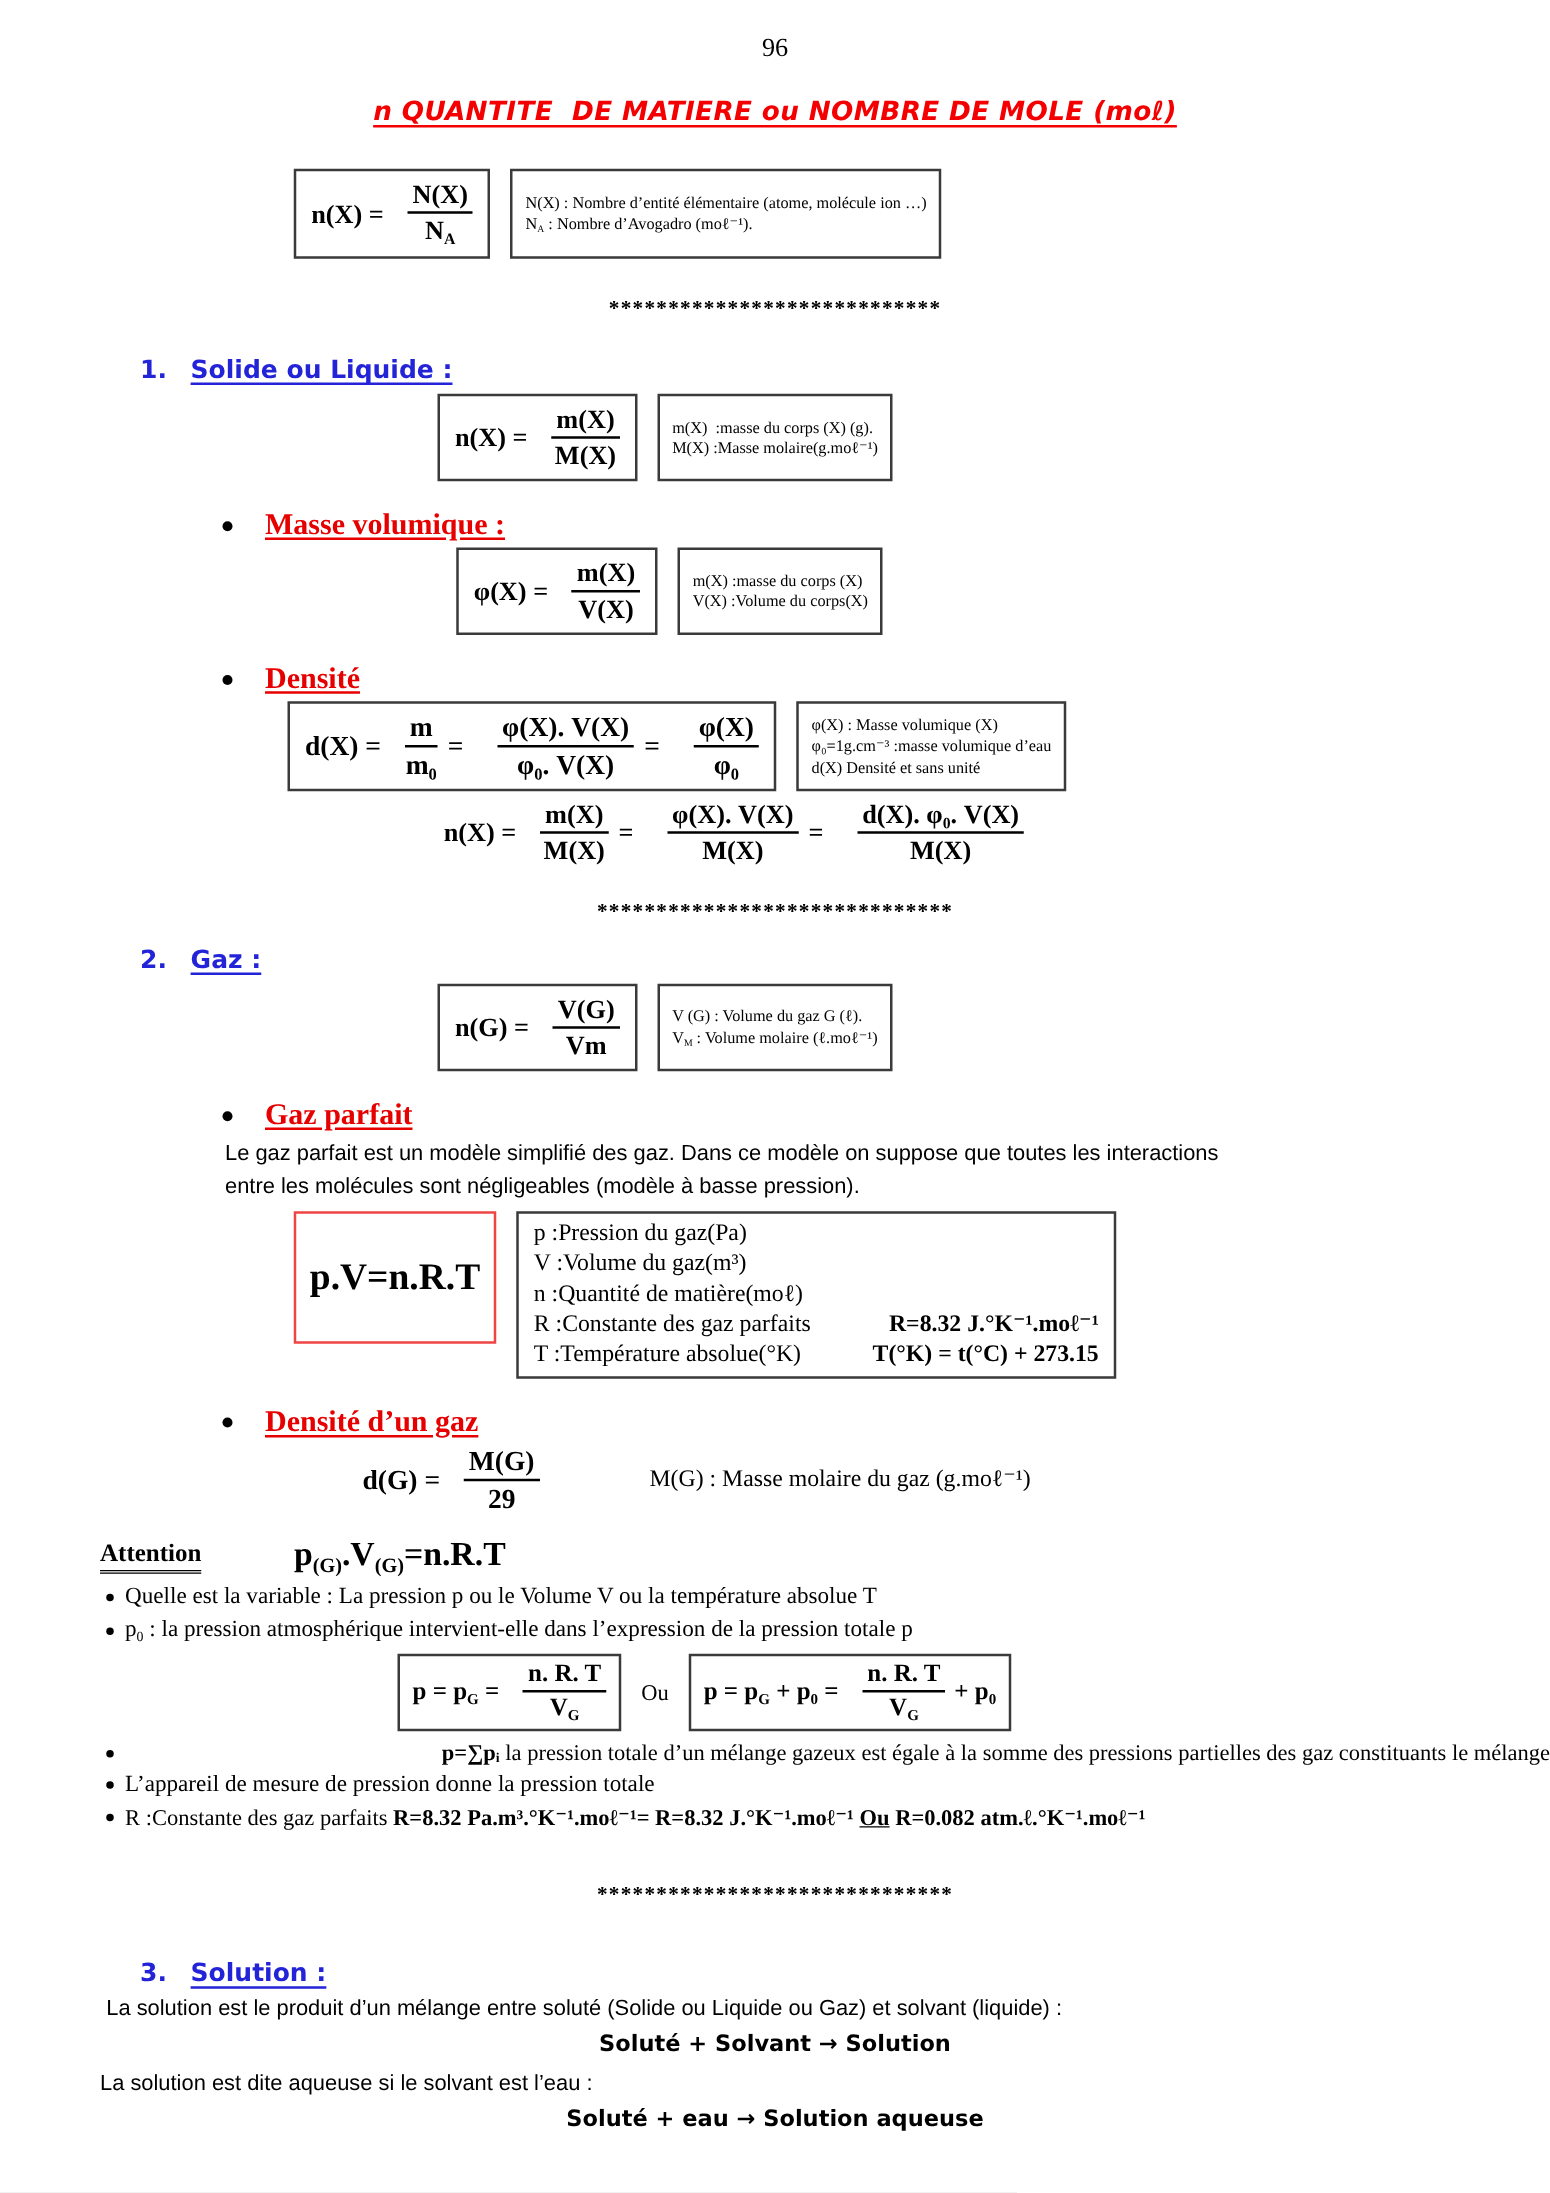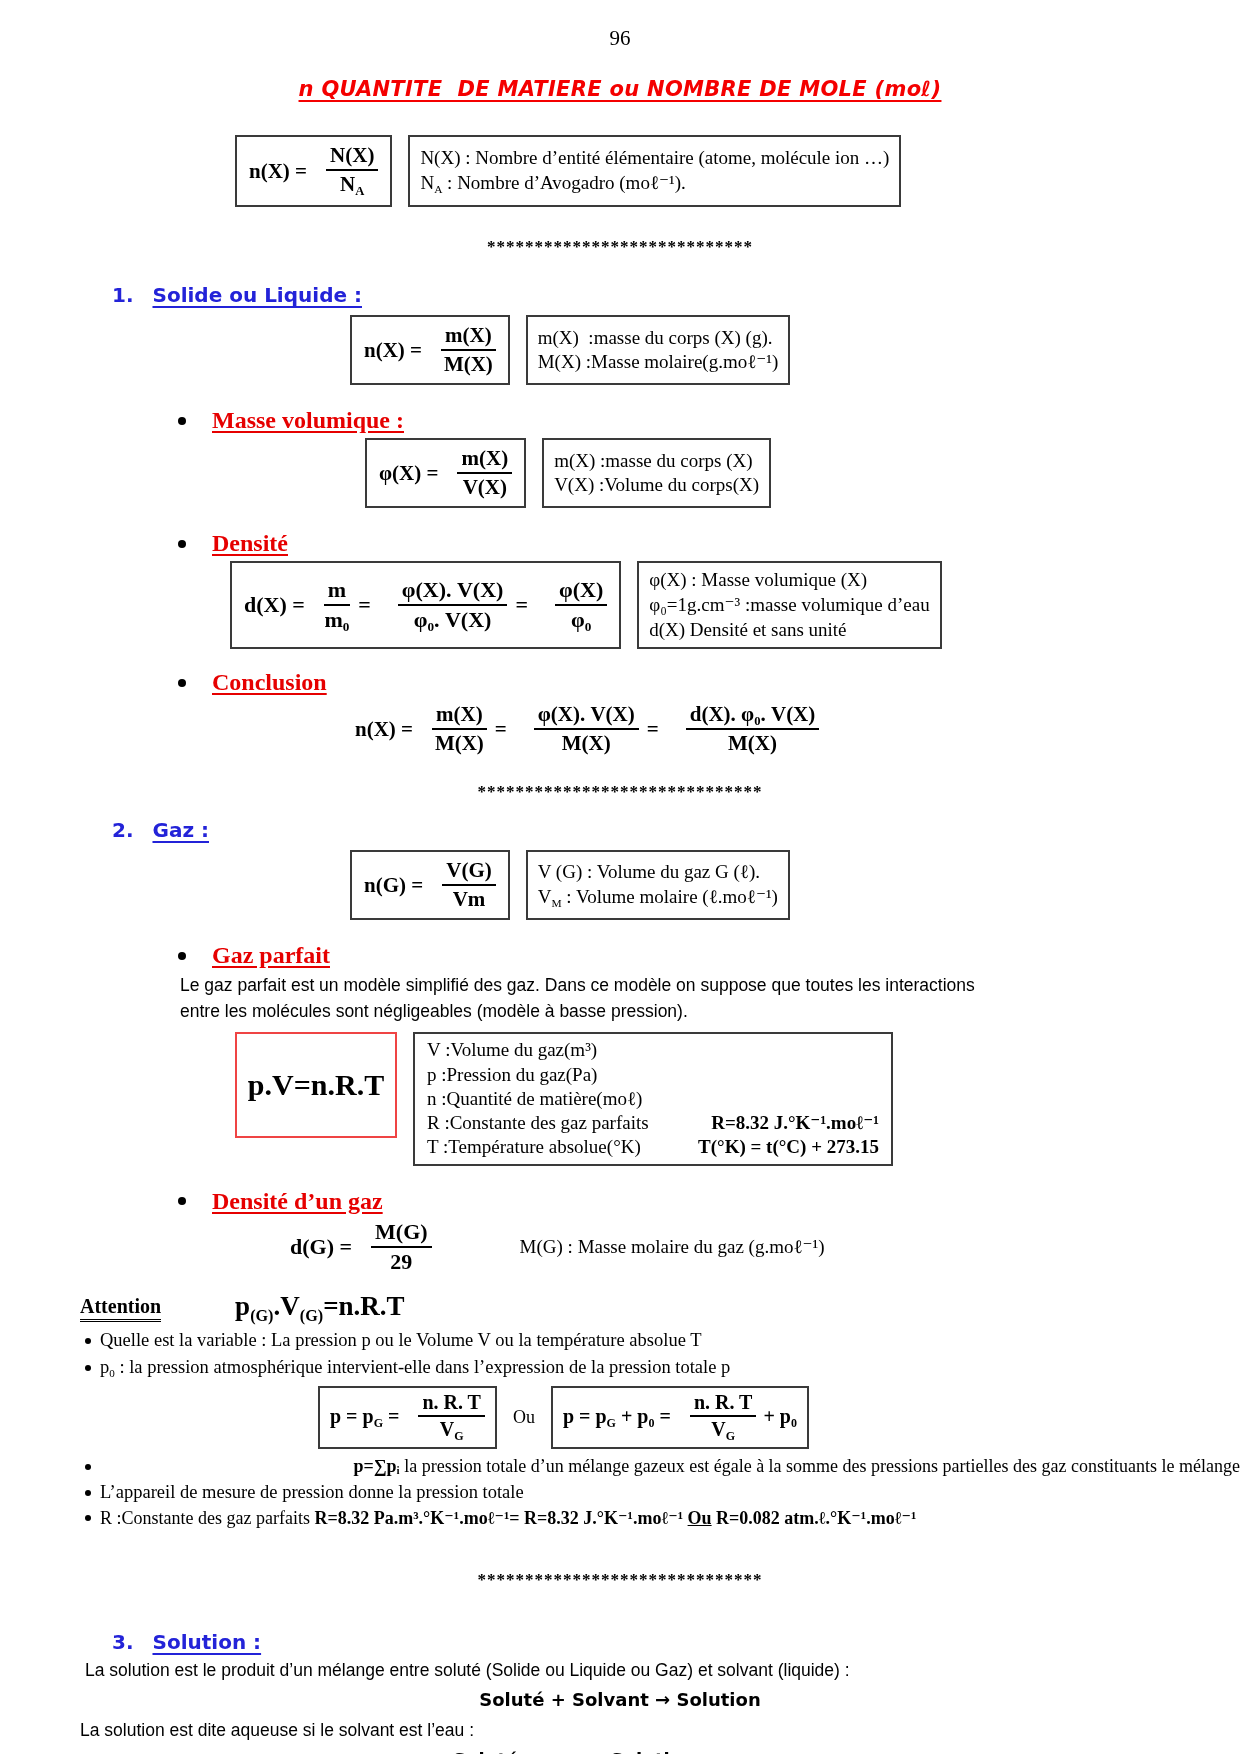--- a/index.html
+++ b/index.html
@@ -21,21 +21,21 @@
     white-space:pre-wrap; letter-spacing:.3px;font-style:italic;
   }
   .row{ display:flex; align-items:stretch; gap:16px; }
   .formula-box{
     border:2px solid #3a3a3a; padding:6px 12px;
     display:inline-flex; align-items:center;
     font-weight:bold; font-size:21px; background:#fff;
   }
   .note-box{
     border:2px solid #3a3a3a; padding:5px 10px;
-    font-size:19px; display:flex; flex-direction:column; justify-content:center;
+    font-size:13px; display:flex; flex-direction:column; justify-content:center;
     background:#fff;
   }
   .note-line{ white-space:pre-wrap; line-height:1.3; }
   .frac{ display:inline-flex; flex-direction:column; align-items:center; margin-left:19px; vertical-align:middle; }
   .frac .num{ border-bottom:2px solid #000; padding:0 4px 1px; text-align:center; }
   .frac .den{ padding-top:1px; text-align:center; }
   .f-eq{ margin:0 8px; }
   .separator{ text-align:center; font-size:17px; letter-spacing:1px; font-weight:bold; }
   .section-heading{
     font-family:"DejaVu Sans",sans-serif; font-weight:bold;
@@ -173,24 +173,20 @@
         <span class="den">φ₀</span>
       </span>
     </div>
     <div class="note-box">
       <div class="note-line">φ(X) : Masse volumique (X)</div>
       <div class="note-line">φ₀=1g.cm⁻³ :masse volumique d’eau</div>
       <div class="note-line">d(X) Densité et sans unité</div>
     </div>
   </div>
 
-  <div class="sub-label mt20">
-    <span class="bullet-dot"></span>
-    <span class="red-label">Conclusion</span>
-  </div>
 
   <div class="bare-formula ml-concl mt6">
     <span>n(X) =</span>
     <span class="frac">
       <span class="num">m(X)</span>
       <span class="den">M(X)</span>
     </span>
     <span class="f-eq">=</span>
     <span class="frac">
       <span class="num">φ(X). V(X)</span>
@@ -228,25 +224,25 @@
     <span class="bullet-dot"></span>
     <span class="red-label">Gaz parfait</span>
   </div>
 
   <p class="comic-text">Le gaz parfait est un modèle simplifié des gaz. Dans ce modèle on suppose que toutes les interactions entre les molécules sont négligeables (modèle à basse pression).</p>
 
   <div class="row ml-pv mt8">
     <div class="pv-box">p.V=n.R.T</div>
     <div class="ig-box">
       <div class="ig-line">
+        <span>p :Pression du gaz(Pa)</span>
+        <span class="ig-right"></span>
+      </div>
+      <div class="ig-line">
         <span>V :Volume du gaz(m³)</span>
-        <span class="ig-right"></span>
-      </div>
-      <div class="ig-line">
-        <span>p :Pression du gaz(Pa)</span>
         <span class="ig-right"></span>
       </div>
       <div class="ig-line">
         <span>n :Quantité de matière(moℓ)</span>
         <span class="ig-right"></span>
       </div>
       <div class="ig-line">
         <span>R :Constante des gaz parfaits</span>
         <span class="ig-right">R=8.32 J.°K⁻¹.moℓ⁻¹</span>
       </div>

